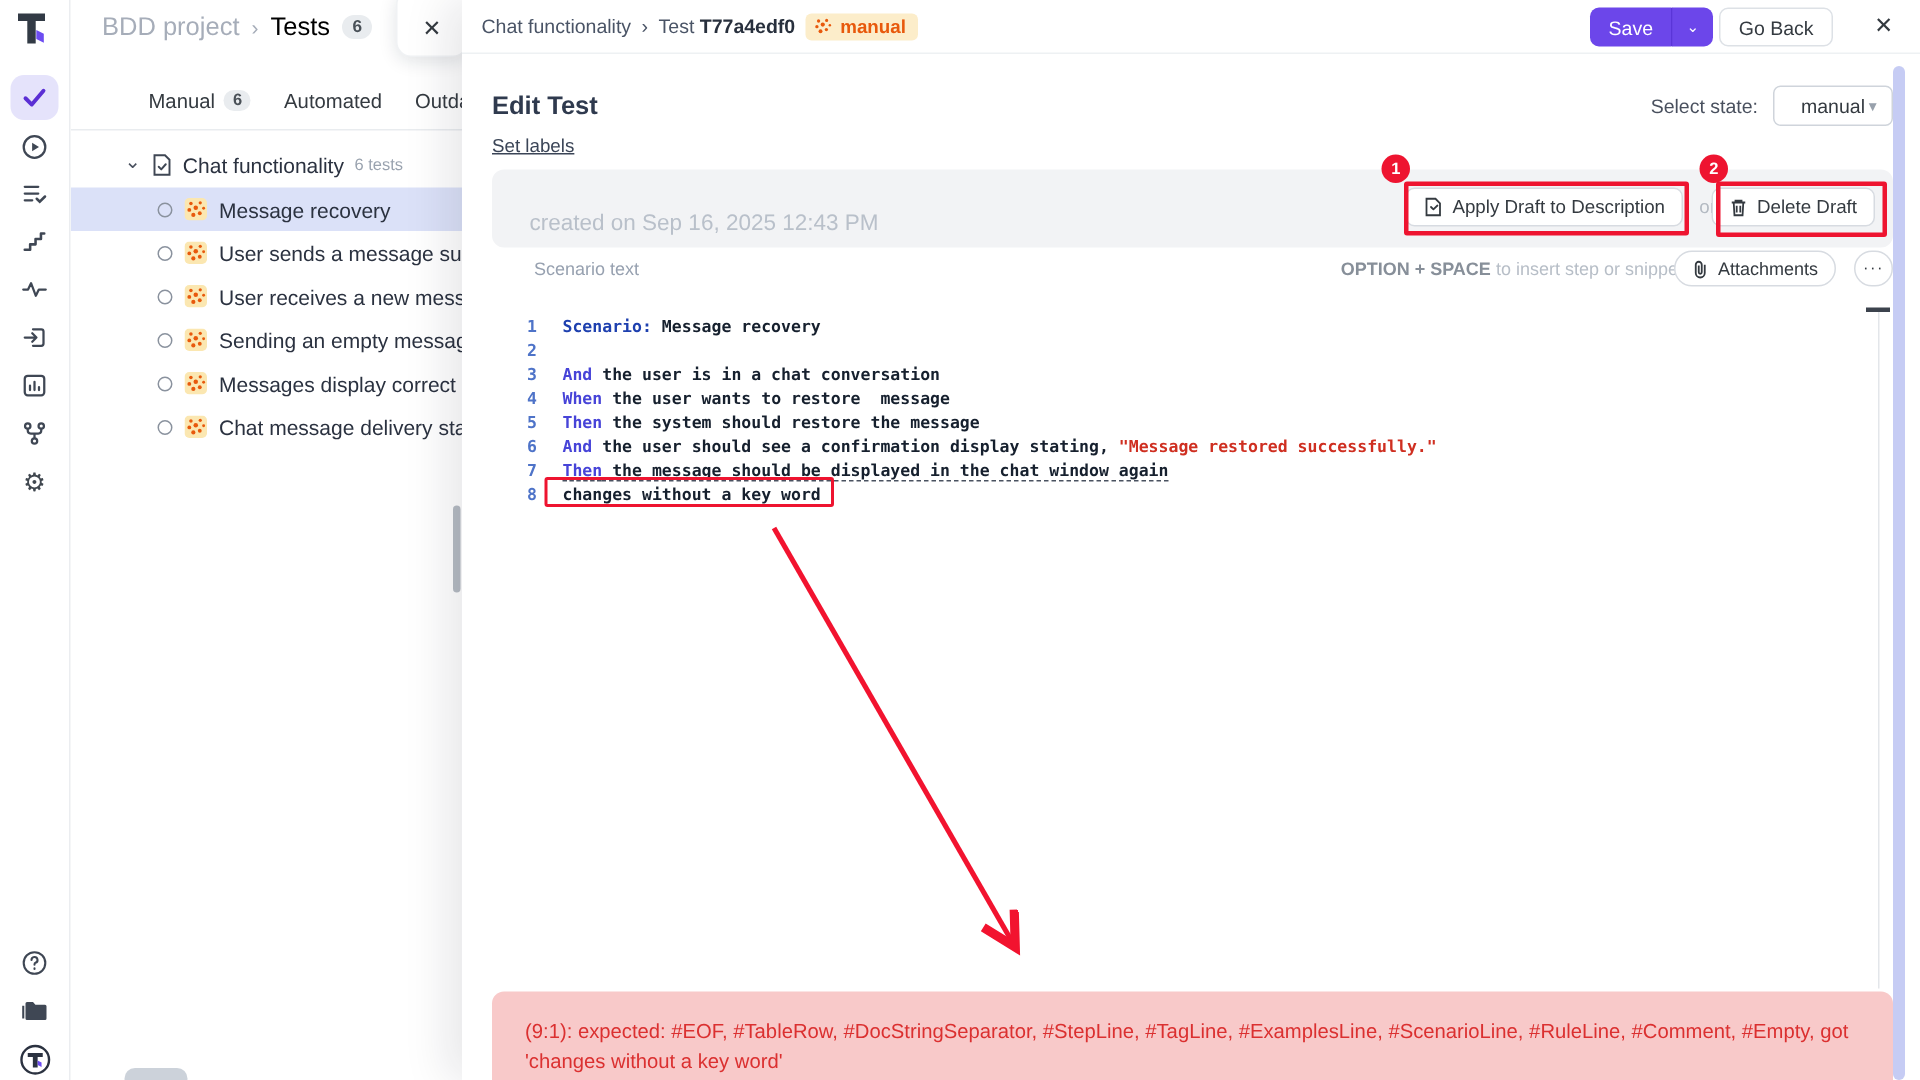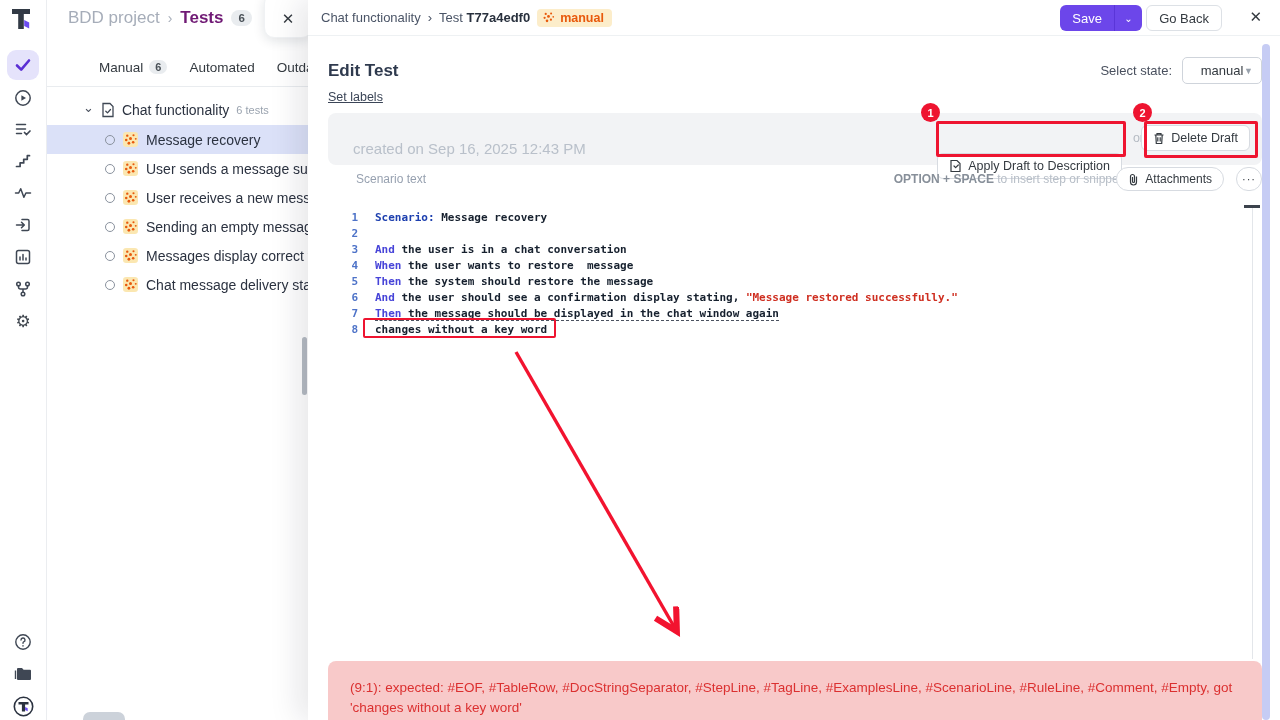--- a/index.html
+++ b/index.html
@@ -16,21 +16,21 @@
   .ric.active { background:#e5e3fb; }
   .ric svg { display:block; }
   .gear-glyph { font-size:17px; color:#40474f; line-height:1; }
 
   
   .behind { position:absolute; left:47px; top:0; width:261px; height:720px; overflow:hidden; background:#fff; }
   .crumbs { position:absolute; left:21px; top:8px; display:flex; align-items:center; gap:8px;
     font-size:17px; white-space:nowrap; }
   .crumb-proj { color:#a6adb9; font-weight:500;text-align:right; }
   .crumb-sep { color:#a6adb9; font-size:14px; }
-  .crumb-cur { color:#701a75; font-weight:700; }
+  .crumb-cur { color:#000000; font-weight:400; }
   .pill { background:#e9ecef; color:#495057; font-size:11.5px; font-weight:600;
     border-radius:999px; padding:2px 7px; }
   .tabs { position:absolute; left:0; top:48px; width:261px; height:39px;
     border-bottom:1px solid #e9ecef; display:flex; align-items:center; gap:22px; padding-left:30px;
     font-size:13.5px; color:#343a40; white-space:nowrap; }
   .tab { display:flex; align-items:center; gap:6px; cursor:pointer; font-weight:500; }
   .tabs .pill { font-size:11px; padding:1px 6px; }
   .tree { position:absolute; left:0; top:95px; width:261px; }
   .tree-folder { display:flex; align-items:center; gap:7px; padding-left:36px; height:30px;
     font-size:14px; color:#2b3240; font-weight:500; cursor:pointer; white-space:nowrap; }
@@ -83,21 +83,21 @@
     border-radius:8px; }
   .draft-l1 { position:absolute; left:13px; top:7px; display:flex; align-items:center; gap:6px;
     font-size:13px; font-weight:700; color:#212733; }
   .mini-avatar { width:17px; height:17px; border:1.5px solid #2b3240; border-radius:50%;
     display:flex; align-items:center; justify-content:center; font-size:9px; font-weight:900;
     color:#2b3240; background:#fff; }
   .draft-l2 { position:absolute; left:13px; top:27px; font-size:15px; color:#b9c0ca;margin-left:12px; }
   .btn { display:inline-flex; align-items:center; gap:6px; background:#fff; border:1px solid #d7dbe1;
     border-radius:6px; font-size:12.5px; color:#343a40; height:26px; padding:0 11px; cursor:pointer;
     white-space:nowrap; }
-  .apply-btn { position:absolute; right:140px; top:12px;margin-top:28px; }
+  .apply-btn { position:absolute; right:140px; top:12px; }
   .or-txt { position:absolute; right:118px; top:18px; font-size:12.5px; color:#b4bac2; }
   .delete-btn { position:absolute; right:12px; top:12px; }
 
   .scen-bar { position:absolute; left:20px; right:18px; top:166px; height:27px;margin-left:28px; }
   .scen-label { position:absolute; left:0; top:6px; font-size:12px; color:#97a1b0; }
   .hint { position:absolute; right:140px; top:6px; font-size:12px; color:#b7bec7; white-space:nowrap; }
   .hint b { color:#878f99; font-weight:700; }
   .attach-btn { position:absolute; right:38px; top:1px; height:24px; border-radius:13px; font-size:12px; }
   .more-btn { position:absolute; right:0; top:1px; height:24px; width:26px; border-radius:13px;
     padding:0; justify-content:center; font-size:11px; letter-spacing:1px; }

